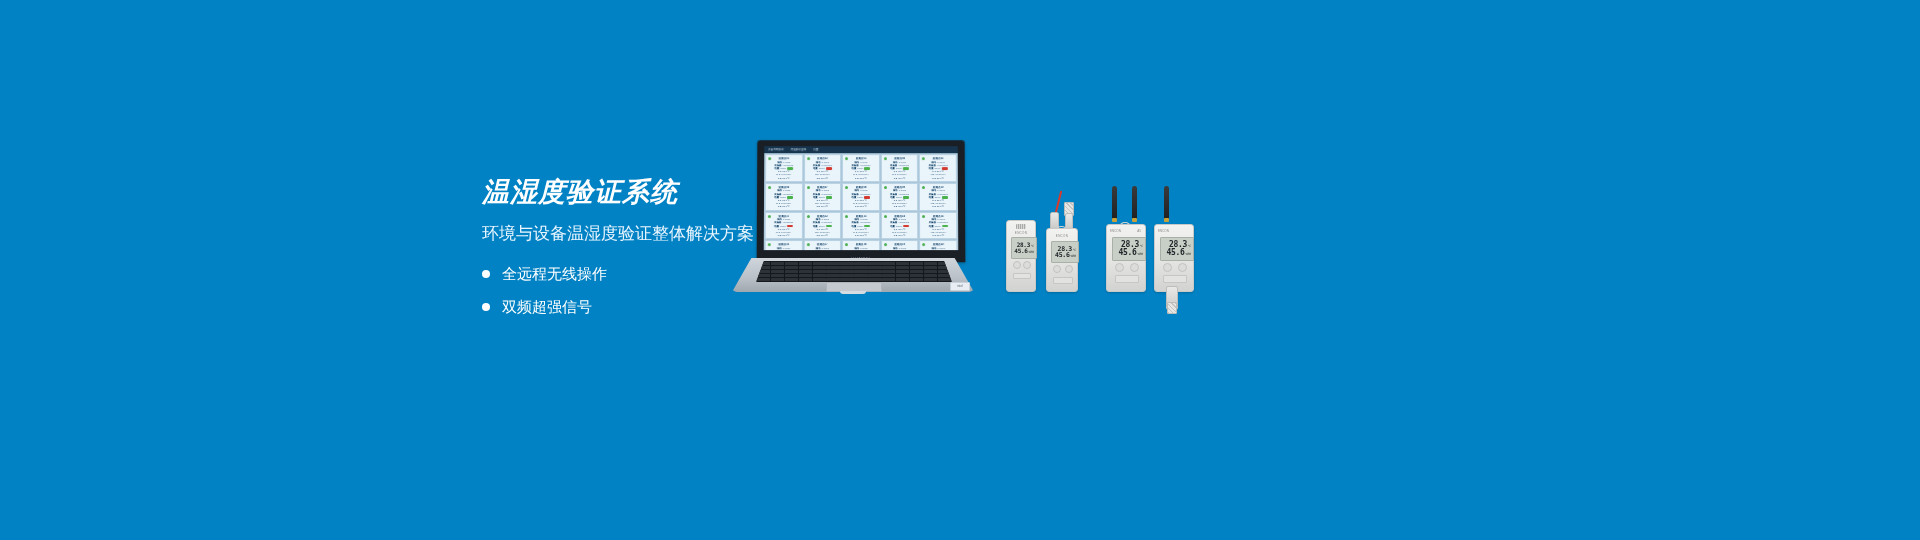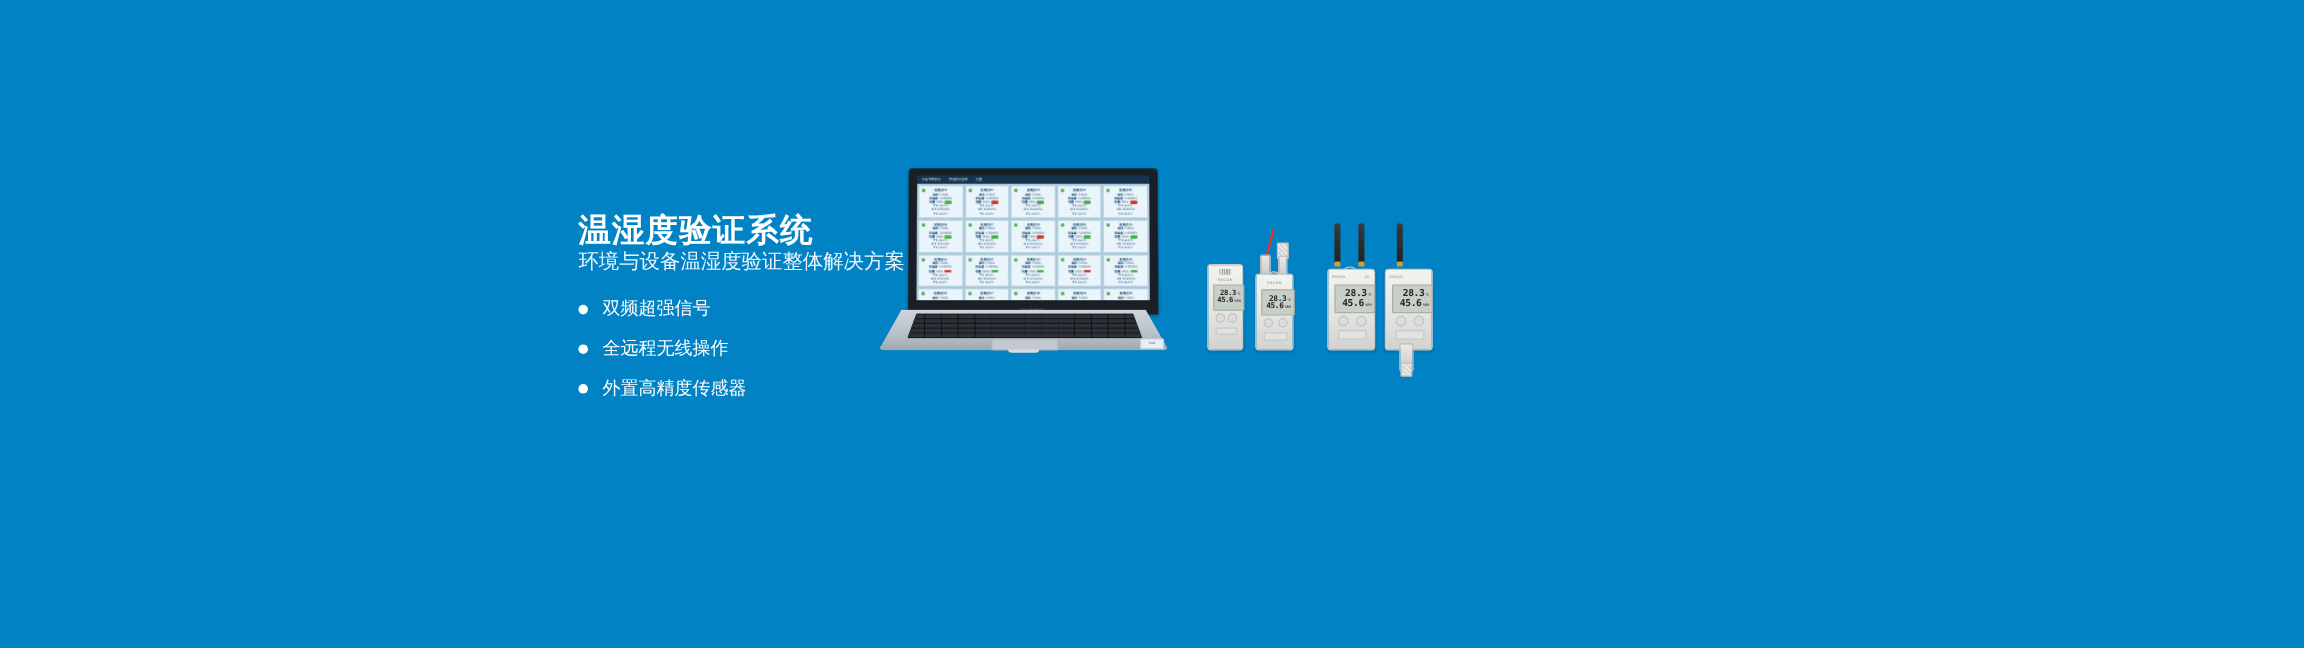--- a/index.html
+++ b/index.html
@@ -7,21 +7,21 @@
     width:1920px;height:540px;overflow:hidden;
     font-family:"Liberation Sans","DejaVu Sans",sans-serif;
     background:#0082c4;
   }
   .banner{position:relative;width:1920px;height:540px;background:#0082c4;overflow:hidden;}
 
   
   .copy{position:absolute;left:482px;top:178px;width:420px;}
   .title{
     font-size:27px;font-weight:bold;color:#ffffff;letter-spacing:1px;
-    line-height:1.1;margin:0 0 0 0;white-space:nowrap;
+    line-height:1.1;margin:0 0 16px 0;white-space:nowrap;font-style:italic;
   }
   .subtitle{
     font-size:17px;color:#eaf6ff;font-weight:normal;
     line-height:1.2;margin:0 0 22px 0;white-space:nowrap;
   }
   .bullets{list-style:none;margin:0;padding:0;}
   .bullet{display:flex;align-items:center;margin-bottom:18px;}
   .dot{
     width:8px;height:8px;border-radius:50%;background:#ffffff;
     margin-right:12px;flex:none;
@@ -151,29 +151,25 @@
 <body>
 
 <div class="banner">
 
   <div class="copy">
     <h1 class="title">温湿度验证系统</h1>
     <p class="subtitle">环境与设备温湿度验证整体解决方案</p>
     <ul class="bullets">
       <li class="bullet">
         <span class="dot"></span>
-        <span class="bullet-label">双频超强信号</span>
-      </li>
-      <li class="bullet">
-        <span class="dot"></span>
         <span class="bullet-label">全远程无线操作</span>
       </li>
       <li class="bullet">
         <span class="dot"></span>
-        <span class="bullet-label">外置高精度传感器</span>
+        <span class="bullet-label">双频超强信号</span>
       </li>
     </ul>
   </div>
 
   <div class="laptop">
     <div class="lid">
       <div class="screen">
         <div class="scr-topbar">
           <span class="scr-menu">设备实时数据</span>
           <span class="scr-menu">历史数据查询</span>

